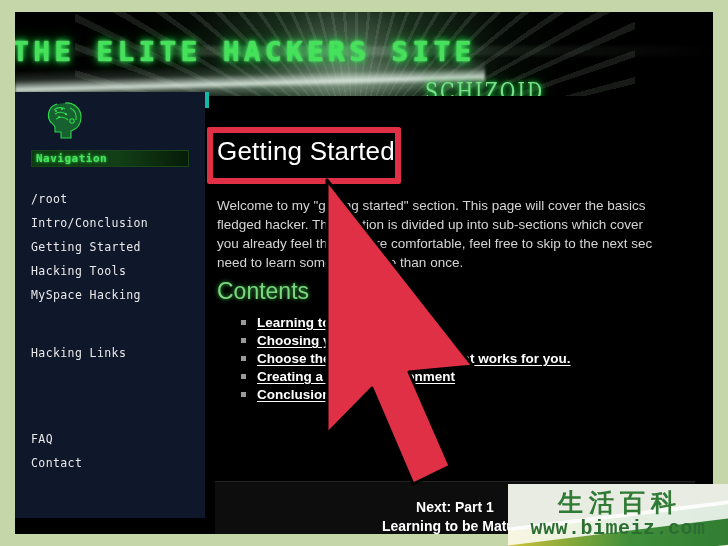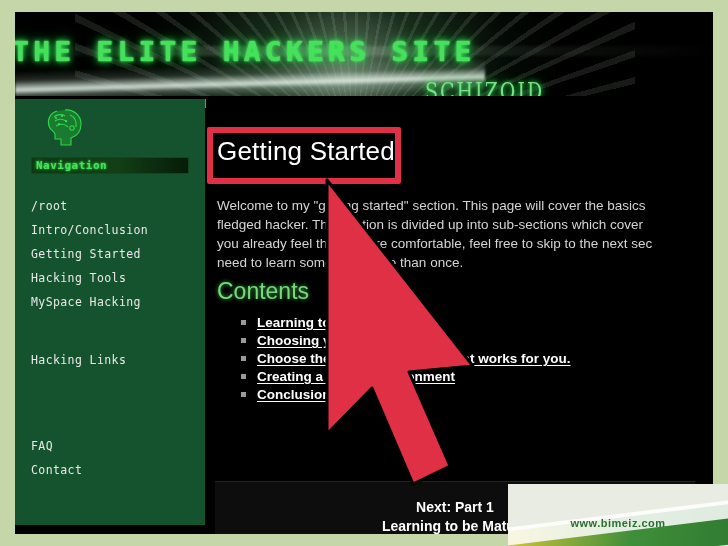--- a/index.html
+++ b/index.html
@@ -79,23 +79,23 @@
     font-size:19px;
     letter-spacing:2px;
     color:#7ae08a;
     text-shadow:0 0 5px #2dff55, 0 0 10px #0f8a28;
     transform:scaleY(1.25);
     white-space:nowrap;
   }
 
   
   .sidebar{
-    position:absolute;left:0;top:87px;width:190px;height:426px;
-    background:#14532d;
-    border-right:1px solid #14b8a6;
+    position:absolute;left:0;top:80px;width:190px;height:426px;
+    background:#0f172a;
+    border-right:4px solid #14b8a6;
   }
   .head-icon{
     position:absolute;left:28px;top:6px;width:46px;height:44px;
   }
   .nav-head{
     position:absolute;left:16px;top:58px;width:158px;height:17px;
     background:linear-gradient(to right,#0e3a12 0%,#123f16 55%,#061c08 100%);
     border:1px solid #17461b;
     box-sizing:border-box;
   }
@@ -219,22 +219,22 @@
     text-align:center;
     font-family:"DejaVu Sans", sans-serif;
     font-size:25px;font-weight:700;
     letter-spacing:6px;
     color:#2f7a34;
     white-space:nowrap;
   }
   .wm-url{
     position:absolute;left:0;top:33px;width:220px;
     text-align:center;
-    font-family:Liberation Sans, sans-serif;
-    font-size:11px;font-weight:700;
+    font-family:Liberation Mono, monospace;
+    font-size:20px;font-weight:700;
     color:#2c6e32;
     letter-spacing:.5px;
   }
 </style>
 </head>
 <body>
 
 <div id="page">
   <div class="frame"></div>
 
@@ -321,15 +321,16 @@
   <div class="cursor">
     <svg width="190" height="330" viewBox="0 0 190 330">
       <path d="M17 14 L17 268 L62 222 L103 318 L140 300 L99 206 L163 200 Z" fill="#e03045" stroke="#000000" stroke-width="3" stroke-linejoin="round"></path>
     </svg>
   </div>
 
   <div class="watermark">
     <div class="wm-bg"></div>
     <div class="wm-swoosh"></div>
     <div class="wm-swoosh2"></div>
+    <div class="wm-cn">生活百科</div>
     <div class="wm-url">www.bimeiz.com</div>
   </div>
 </div>
 
 </body></html>

